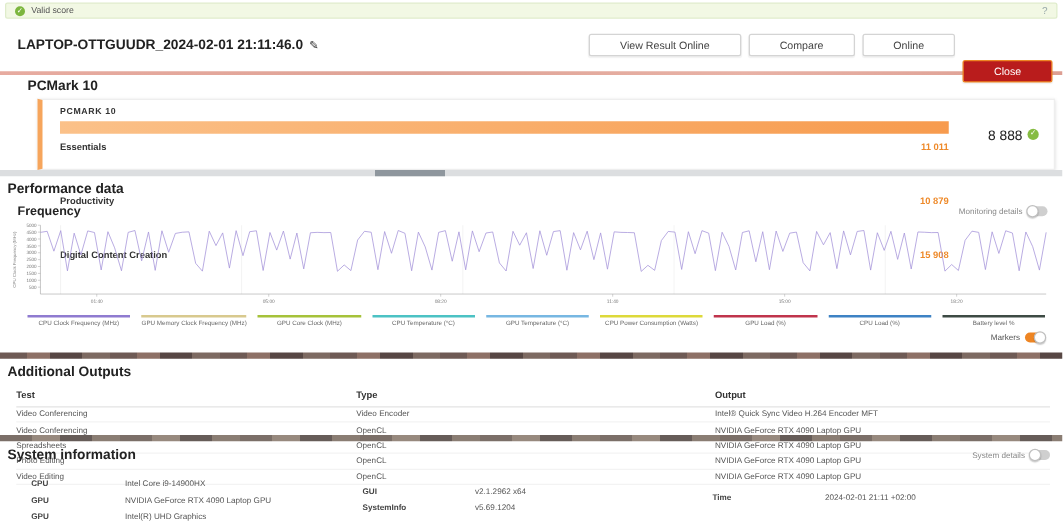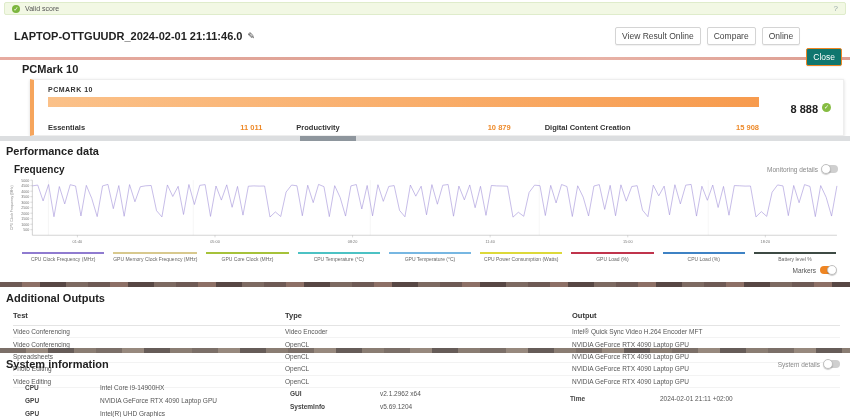--- a/index.html
+++ b/index.html
@@ -11,43 +11,43 @@
   .banner .check { width:8px; height:8px; border-radius:50%; background:#7cb63e; color:#fff;
     font-size:6px; line-height:8px; text-align:center; margin-right:5px; }
   .banner .txt { font-size:7px; color:#555; flex:1; }
   .banner .help { font-size:8px; color:#9aa; }
   
   .header-row { height:41px; display:flex; align-items:center; padding:0 8px 0 14px; }
   .title { font-size:11px; font-weight:bold; color:#222; }
   .edit { font-size:9px; margin-left:5px; color:#333; cursor:pointer; }
   .hbtns { margin-left:auto; display:flex; gap:6px; align-items:center; }
   .btn { font-size:8.5px; color:#444; background:#fff; border:1px solid #d4d4d4; border-radius:2px;
-    padding:3px 6px; box-shadow:0 1px 1px rgba(0,0,0,.06); cursor:pointer; }
-  .btn.primary { background:#0f766e; border-color:#ee8523; color:#fff;margin-top:42px; }
+    padding:3px 24px; box-shadow:0 1px 1px rgba(0,0,0,.06); cursor:pointer; }
+  .btn.primary { background:#b91c1c; border-color:#ee8523; color:#fff;margin-top:42px; }
   
   .div-a { height:3px; margin-top:1px; background:linear-gradient(90deg,#e7aba0,#dfa396 40%,#e8b2a6 70%,#dd9e92); }
   .div-b { height:5px; background:#dcdee0; position:relative; }
   .div-b .thumb { position:absolute; left:300px; top:0; width:56px; height:5px; background:#8e969d; }
   .div-c { height:5px; background:repeating-linear-gradient(90deg,#6e5a55 0 22px,#8d7066 22px 40px,#574744 40px 66px,#7d6a62 66px 88px); }
   .div-d { height:5px; background:repeating-linear-gradient(90deg,#7b6f68 0 26px,#97897e 26px 48px,#665c58 48px 74px,#8a7d73 74px 96px); }
   
   .sec-pcmark { height:76px; padding-top:3px;padding-left:16px; }
   .h-sec { font-size:11px; font-weight:bold; color:#222; margin-left:6px; }
   .score-card { margin:4px 6px 0 14px; height:57px; background:#fff; border:1px solid #eee;
     border-left:4px solid #f6a55c; box-shadow:0 1px 3px rgba(0,0,0,.15); padding:6px 12px 0 14px; }
   .pcm-label { font-size:7px; font-weight:bold; letter-spacing:.5px; color:#333; }
   .score-row { display:flex; }
   .score-left { flex:1; }
   .score-bar { height:10px; margin-top:4px; background:linear-gradient(90deg,#fbc189,#f79b4e); }
-  .subscores { display:grid; grid-template-columns:1fr 1fr 1fr; gap:34px; margin-top:16px; }
+  .subscores { display:grid; grid-template-columns:1fr; gap:34px; margin-top:6px; }
   .subscore { display:flex; justify-content:space-between; align-items:baseline; }
   .subscore .lbl { font-size:7.5px; font-weight:bold; color:#333; }
   .subscore .val { font-size:7.5px; font-weight:bold; color:#ee8a2a; }
   .score-right { width:72px; display:flex; justify-content:flex-end; align-items:flex-start; padding-top:10px; }
-  .main-score { font-size:11px; font-weight:bold; color:#222; }
+  .main-score { font-size:11px; font-weight:normal; color:#222; }
   .main-check { width:9px; height:9px; border-radius:50%; background:#86bc42; color:#fff; font-size:6px;
     line-height:9px; text-align:center; margin-left:4px; display:inline-block; }
   
   .sec-perf { height:141px; padding-top:4px; position:relative; }
   .h-sub { font-size:10px; font-weight:bold; color:#222; margin:7px 0 0 14px; }
   .mon-details { position:absolute; right:12px; top:24px; display:flex; align-items:center; gap:4px; }
   .small-gray { font-size:6.5px; color:#888; }
   .toggle { width:16px; height:8px; border-radius:4px; background:#cfcfcf; position:relative; cursor:pointer; }
   .toggle .knob { position:absolute; top:-1px; left:-1px; width:10px; height:10px; border-radius:50%;
     background:#fff; border:1px solid #c0c0c0; box-shadow:0 1px 1px rgba(0,0,0,.2); }

